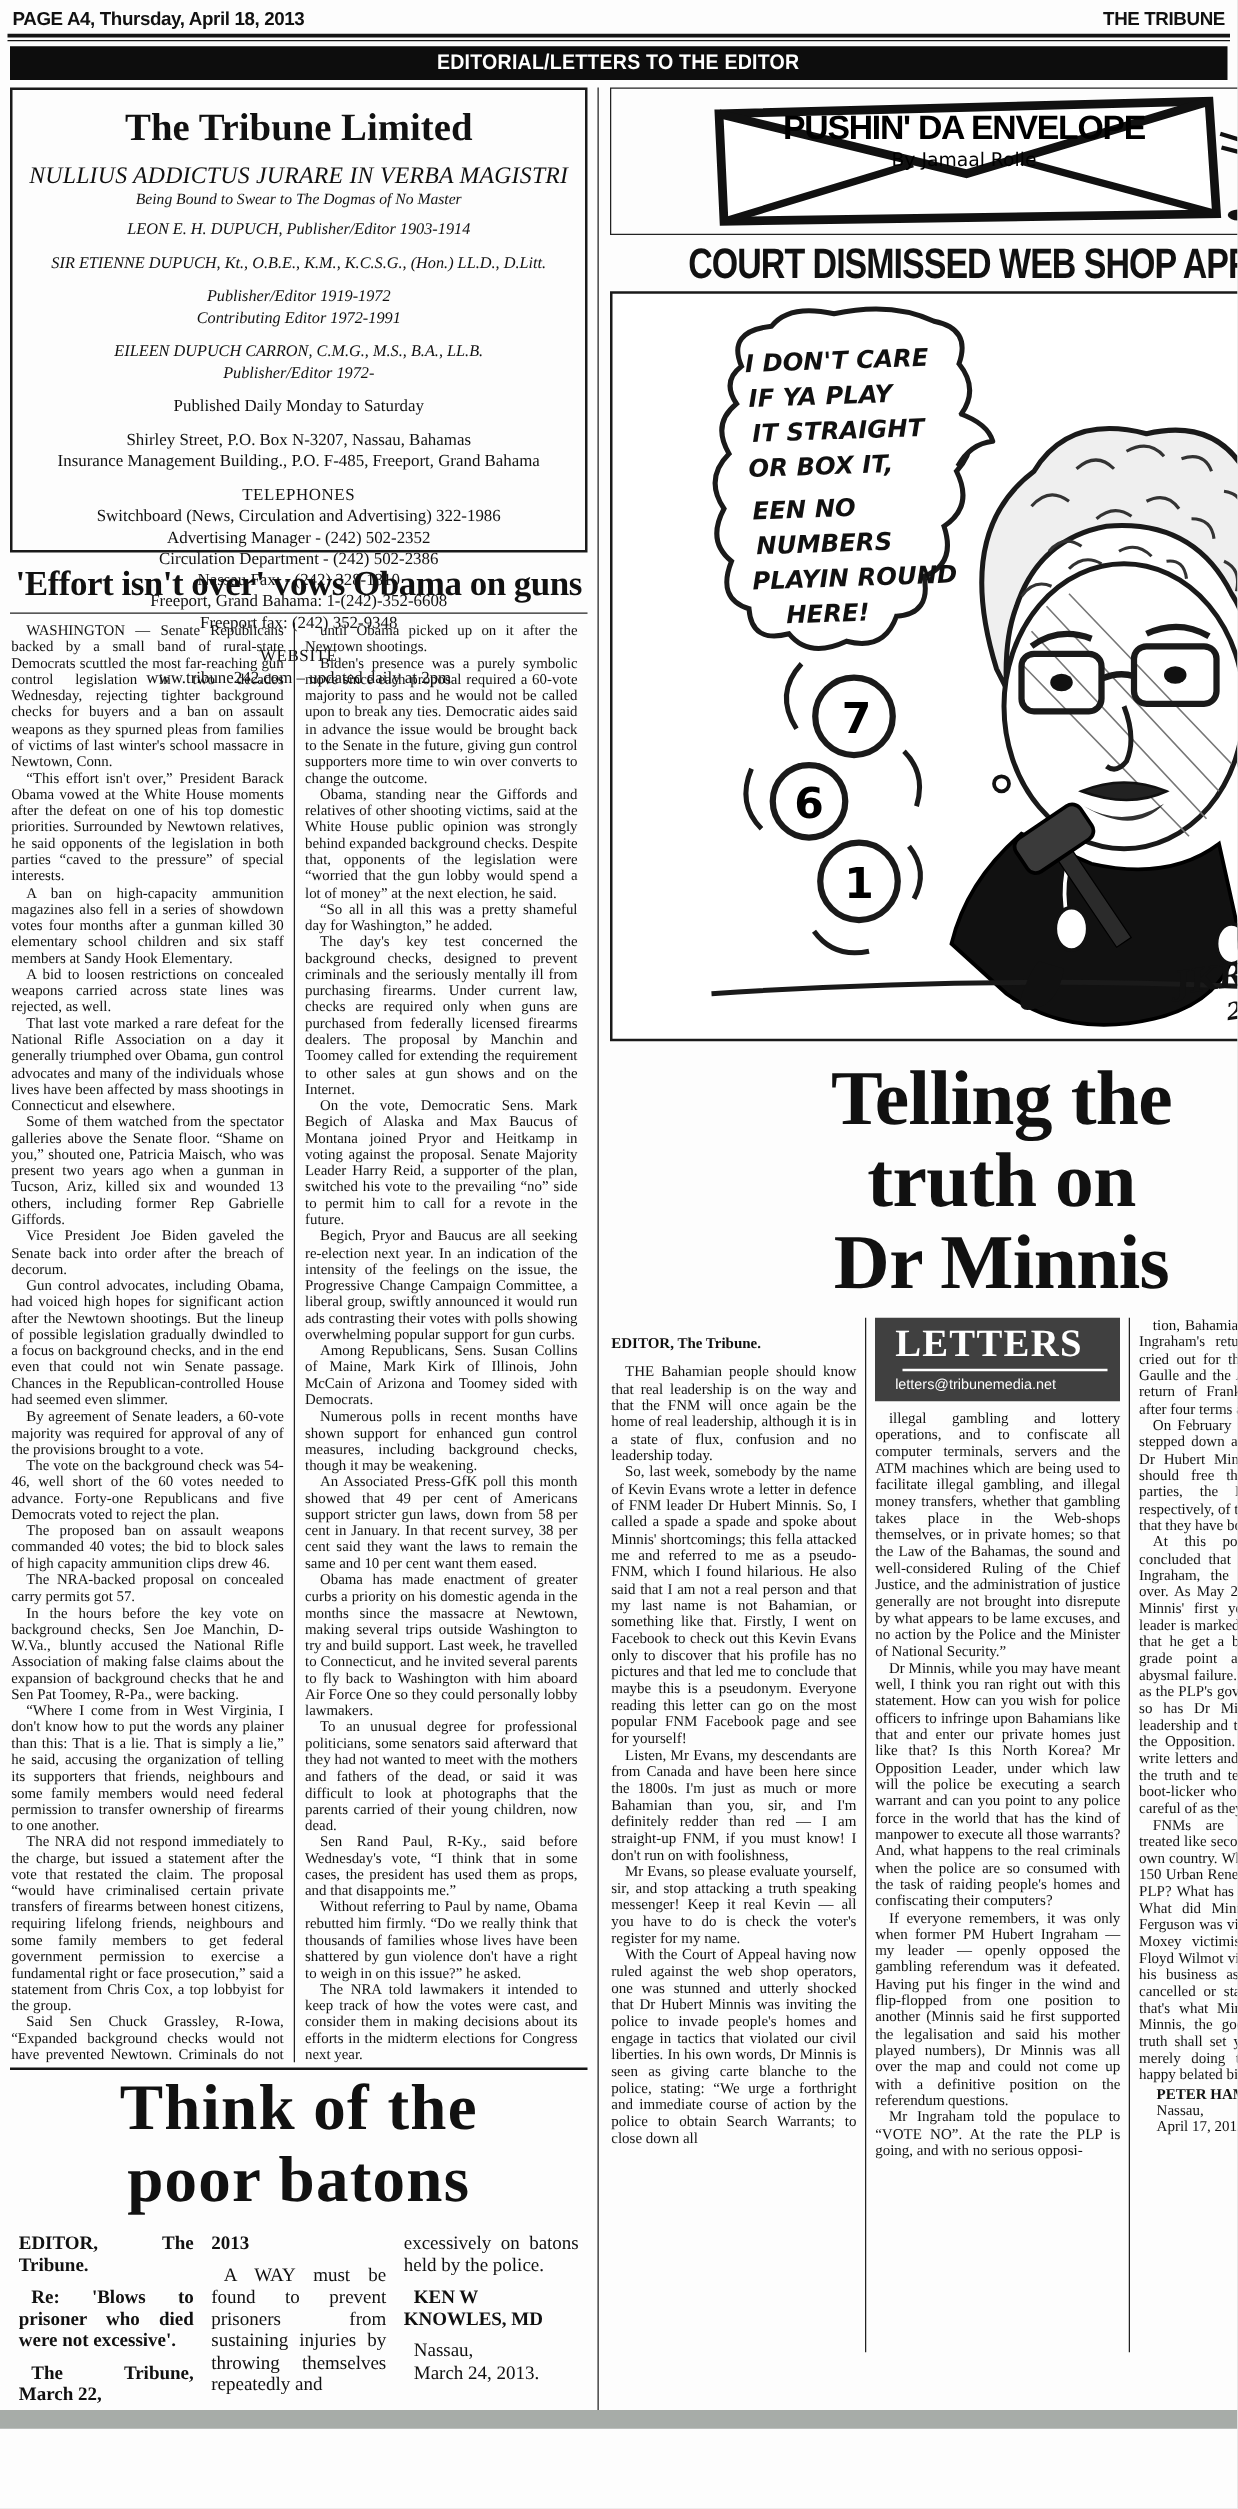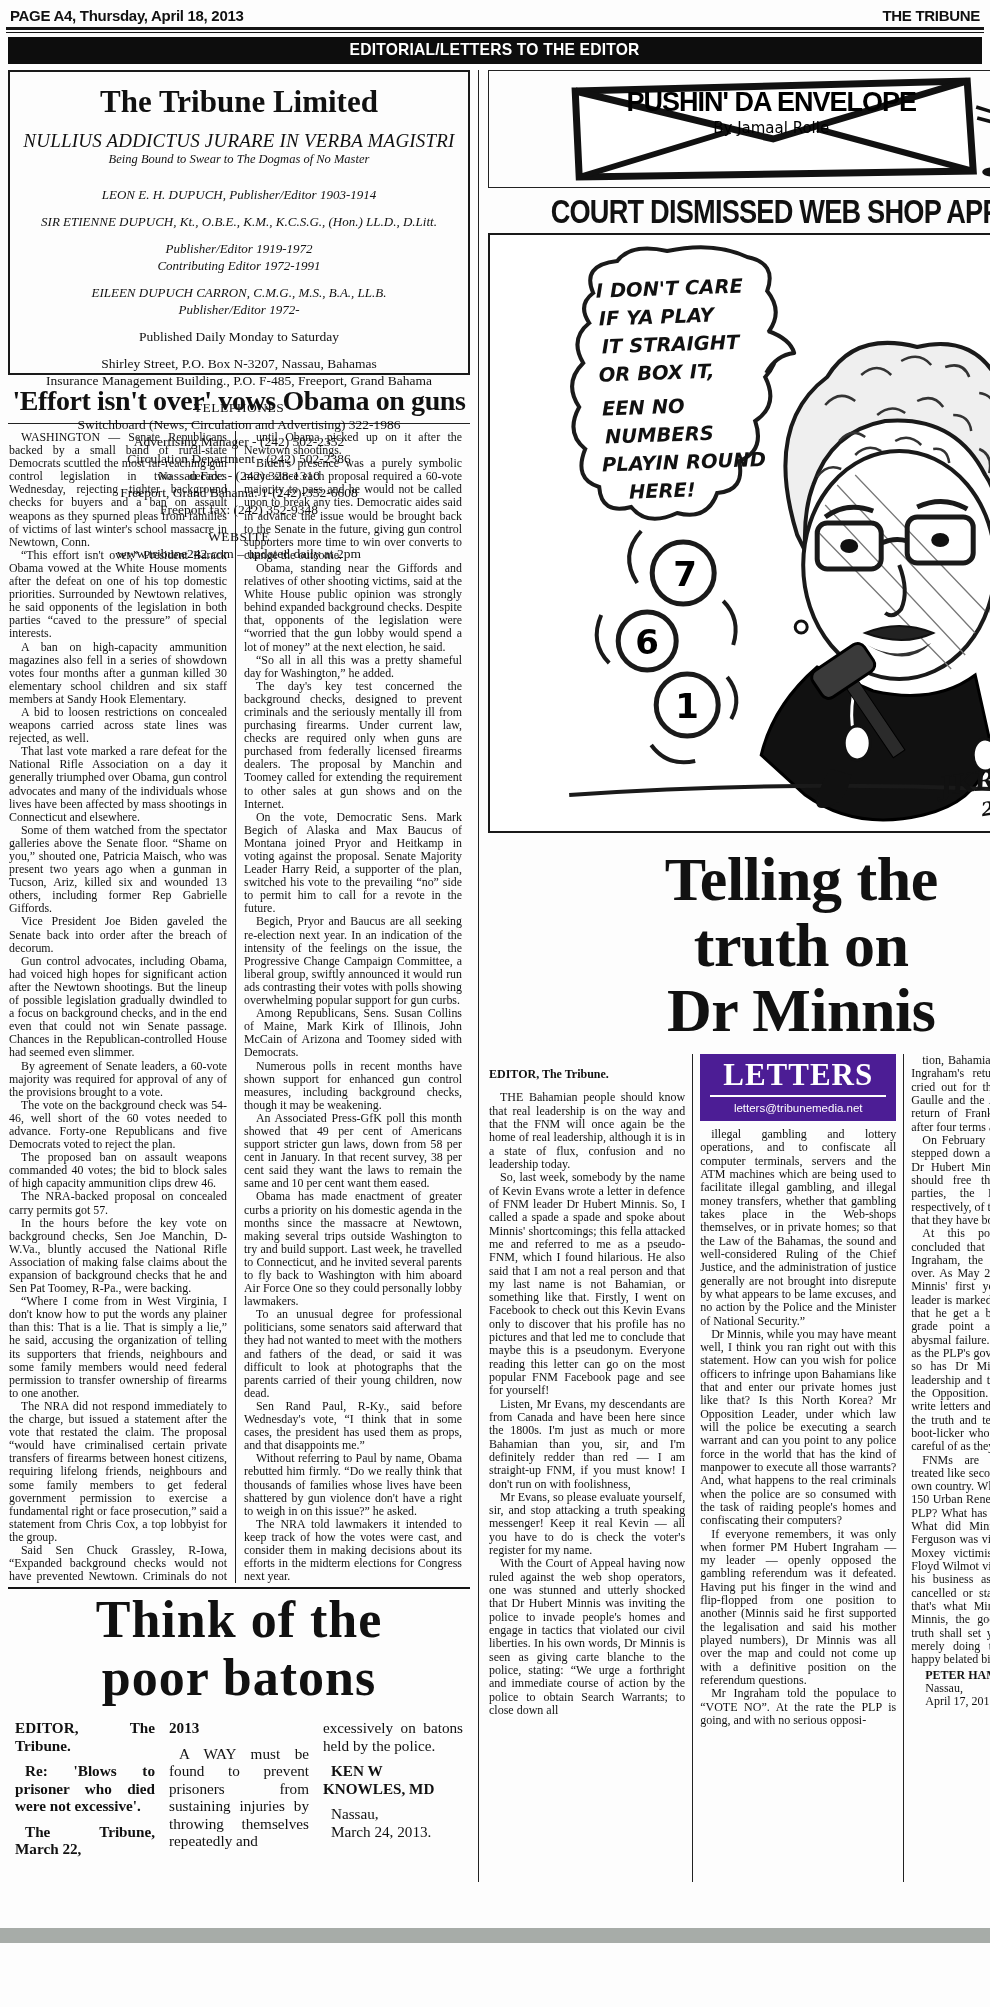--- a/index.html
+++ b/index.html
@@ -13,24 +13,24 @@
   .rule-thin{border-top:1px solid #151515;margin:2px 6px 0 6px;}
   .banner{margin:4px 8px 0 8px;background:#0d0d0d;color:#fff;text-align:center;
           font-family:"Liberation Sans",sans-serif;font-weight:bold;font-size:17px;
           padding:3px 0 4px 0;letter-spacing:.2px;}
   .banner span{display:inline-block;transform:scaleX(.92);}
   
   .content{display:flex;align-items:stretch;padding:6px 8px 0 8px;}
   .left-block{width:462px;flex:0 0 462px;}
   .right-block{flex:1;border-left:1px solid #222;margin-left:8px;padding-left:9px;}
   
-  .masthead{border:2px solid #1a1a1a;text-align:center;padding:10px 6px 8px 6px;height:305px;box-sizing:border-box;}
+  .masthead{border:2px solid #1a1a1a;text-align:center;padding:10px 6px 8px 6px;height:372px;box-sizing:border-box;}
   .mh-title{font-size:31px;font-weight:bold;margin:2px 0 10px 0;}
   .mh-motto1{font-style:italic;font-size:19px;letter-spacing:.2px;}
-  .mh-motto2{font-style:italic;font-size:12.5px;margin-bottom:20px;}
+  .mh-motto2{font-style:italic;font-size:12.5px;margin-bottom:8px;}
   .mh-line{font-style:italic;font-size:13px;margin:1px 0;}
   .mh-gap{height:9px;}
   .mh-plain{font-size:13.5px;margin:1px 0;}
   .mh-head{font-size:13.5px;margin:1px 0;letter-spacing:.5px;}
   
   .art-headline{font-size:28px;font-weight:bold;text-align:center;margin:10px 0 6px 0;letter-spacing:-.4px;}
   .article-cols{display:flex;height:1152px;overflow:hidden;border-top:1px solid #222;padding-top:7px;}
   .acol{flex:1;padding:0 8px;}
   .acol:first-child{padding-left:1px;}
   .acol + .acol{border-left:1px solid #222;}
@@ -54,21 +54,21 @@
   .minnis-headline span{display:block;}
   
   .letters-row{display:flex;height:828px;overflow:hidden;}
   .lcol{flex:1;padding:0 7px;}
   .lcol:first-child{padding-left:1px;}
   .lcol + .lcol{border-left:1px solid #222;}
   .lcol p{margin:0;text-indent:11px;text-align:justify;font-size:12px;line-height:1.11;}
   .salutation{font-weight:bold;font-size:12.5px;margin:14px 0 10px 0 !important;text-indent:0 !important;}
   .sig-name{font-weight:bold;font-size:12.8px;margin-top:2px !important;text-indent:14px !important;text-align:left !important;}
   .sig-line{text-indent:14px !important;text-align:left !important;}
-  .letters-box{background:#4c1d95;color:#fff;text-align:center;padding:5px 4px 7px 4px;margin-bottom:7px;}
+  .letters-box{background:#404040;color:#fff;text-align:left;padding:5px 4px 7px 16px;margin-bottom:7px;}
   .letters-box-title{font-family:"Liberation Serif",serif;font-weight:bold;font-size:31px;letter-spacing:1px;line-height:1;}
   .letters-box-rule{border-top:2px solid #fff;margin:5px 6px 5px 6px;}
   .letters-box-email{font-family:"Liberation Sans",sans-serif;font-size:11.5px;}
   
   .footer-bar{position:absolute;left:0;top:1928px;width:990px;height:15px;background:#a7aca8;}
 </style>
 </head>
 <body>
 
 <div class="page">

